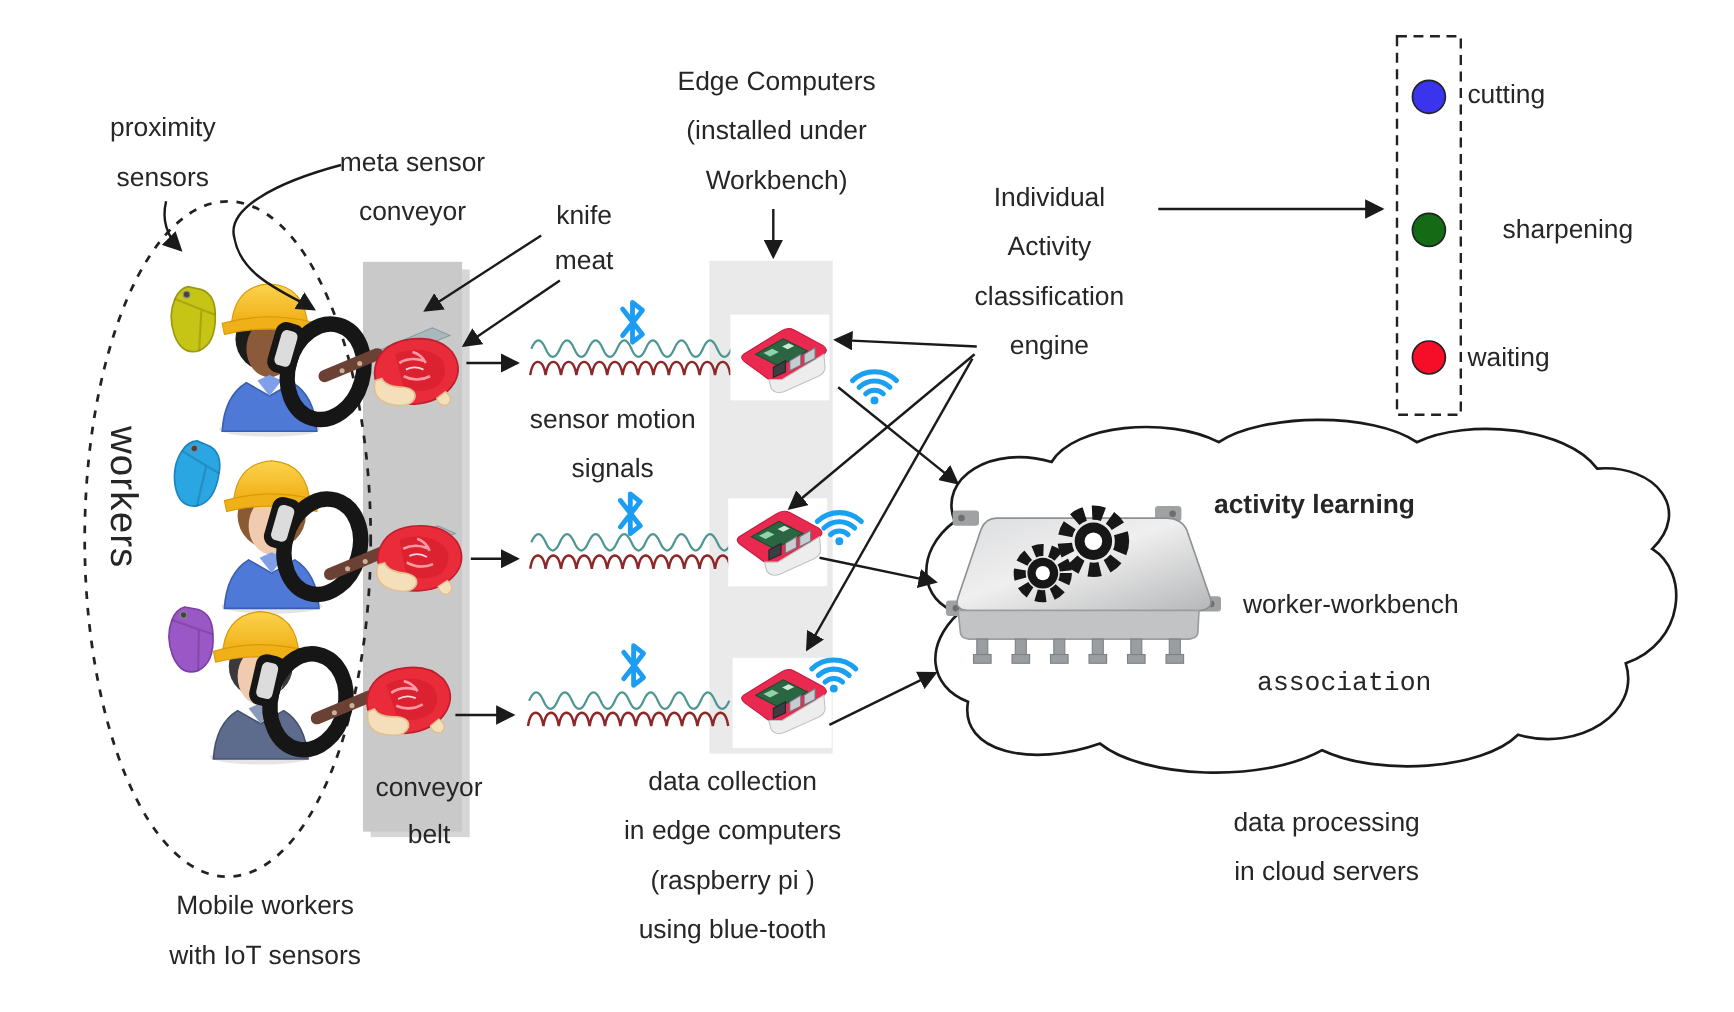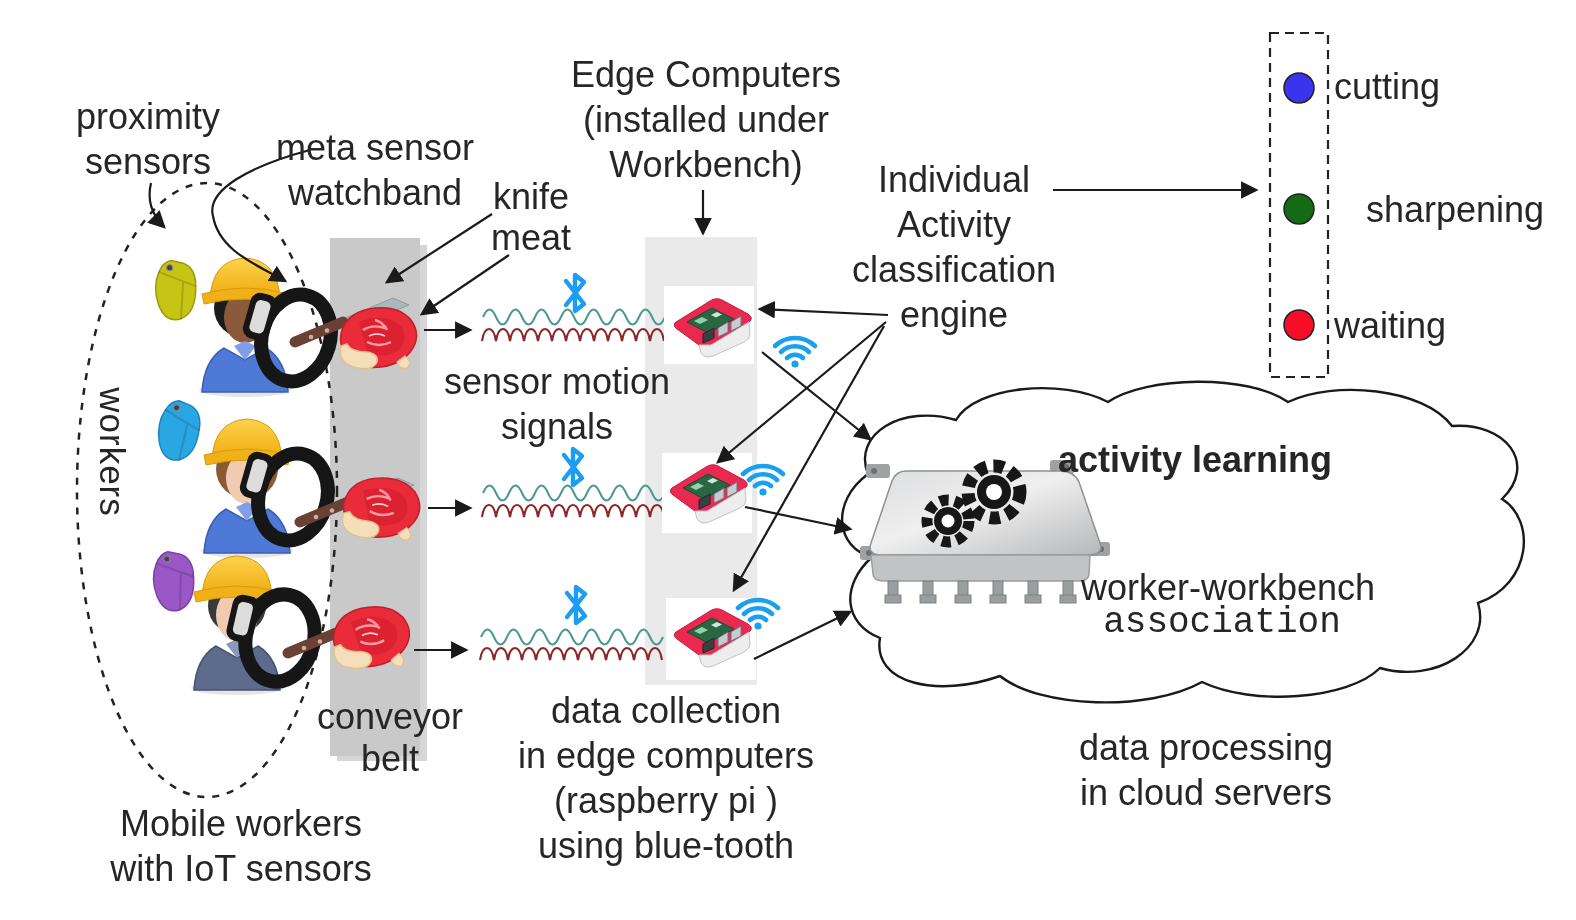--- a/index.html
+++ b/index.html
@@ -1,20 +1,20 @@
 <!DOCTYPE html>
 <html><head>
 <meta charset="utf-8">
 <style>
   html,body{margin:0;padding:0;background:#fff;}
   #stage{position:relative;width:1576px;height:920px;background:#fff;overflow:hidden;
          font-family:"Liberation Sans", sans-serif;color:#222;}
   svg{position:absolute;left:0;top:0;}
   .lbl{position:absolute;transform:translate(-50%,-50%);text-align:center;
-       font-size:36px;line-height:45px;white-space:pre-line;color:#262626;}
+       font-size:24px;line-height:45px;white-space:pre-line;color:#262626;}
   .lbl.tight{line-height:42px;}
   .lbl.left{transform:translate(0,-50%);text-align:left;}
   .lbl.rot{transform:translate(-50%,-50%) rotate(90deg);font-size:35px;letter-spacing:1px;}
 </style>
 </head>
 <body>
 
 <div id="stage">
 
 <svg width="1576" height="920" viewBox="0 0 1576 920">
@@ -227,21 +227,21 @@
     <line x1="492" y1="214" x2="387" y2="282" marker-end="url(#ah)"></line>
     <line x1="509" y1="255" x2="422" y2="314" marker-end="url(#ah)"></line>
     <path d="M151,183 Q145,208 164,227" marker-end="url(#ah)"></path>
     <path d="M310,150 C250,166 206,190 213,216 C219,252 260,266 285,281" marker-end="url(#ah)"></path>
   </g>
 </svg>
 
 <div class="lbl" style="left:148px;top:139px;">proximity
 sensors</div>
 <div class="lbl" style="left:375px;top:170px;">meta sensor
-watchband</div>
+conveyor</div>
 <div class="lbl" style="left:531px;top:196px;">knife</div>
 <div class="lbl" style="left:531px;top:237px;">meat</div>
 <div class="lbl" style="left:706px;top:119px;">Edge Computers
 (installed under
 Workbench)</div>
 <div class="lbl" style="left:954px;top:247px;">Individual
 Activity
 classification
 engine</div>
 <div class="lbl" style="left:557px;top:404px;">sensor motion
@@ -249,21 +249,21 @@
 <div class="lbl rot" style="left:112px;top:452px;">workers</div>
 <div class="lbl tight" style="left:390px;top:738px;">conveyor
 belt</div>
 <div class="lbl" style="left:666px;top:778px;">data collection
 in edge computers
 (raspberry pi )
 using blue-tooth</div>
 <div class="lbl" style="left:241px;top:846px;">Mobile workers
 with IoT sensors</div>
 <div class="lbl" style="left:1195px;top:459px;font-weight:bold;">activity learning</div>
-<div class="lbl" style="left:1228px;top:587px;">worker-workbench</div>
+<div class="lbl" style="left:1228px;top:550px;">worker-workbench</div>
 <div class="lbl" style="left:1222px;top:622px;font-family:Liberation Mono, monospace;">association</div>
 <div class="lbl" style="left:1206px;top:726px;margin-top:44px;">data processing
 in cloud servers</div>
 <div class="lbl left" style="left:1334px;top:86px;">cutting</div>
 <div class="lbl left" style="left:1334px;top:209px;margin-left:32px;">sharpening</div>
 <div class="lbl left" style="left:1334px;top:325px;">waiting</div>
 
 </div>
 
 </body></html>

